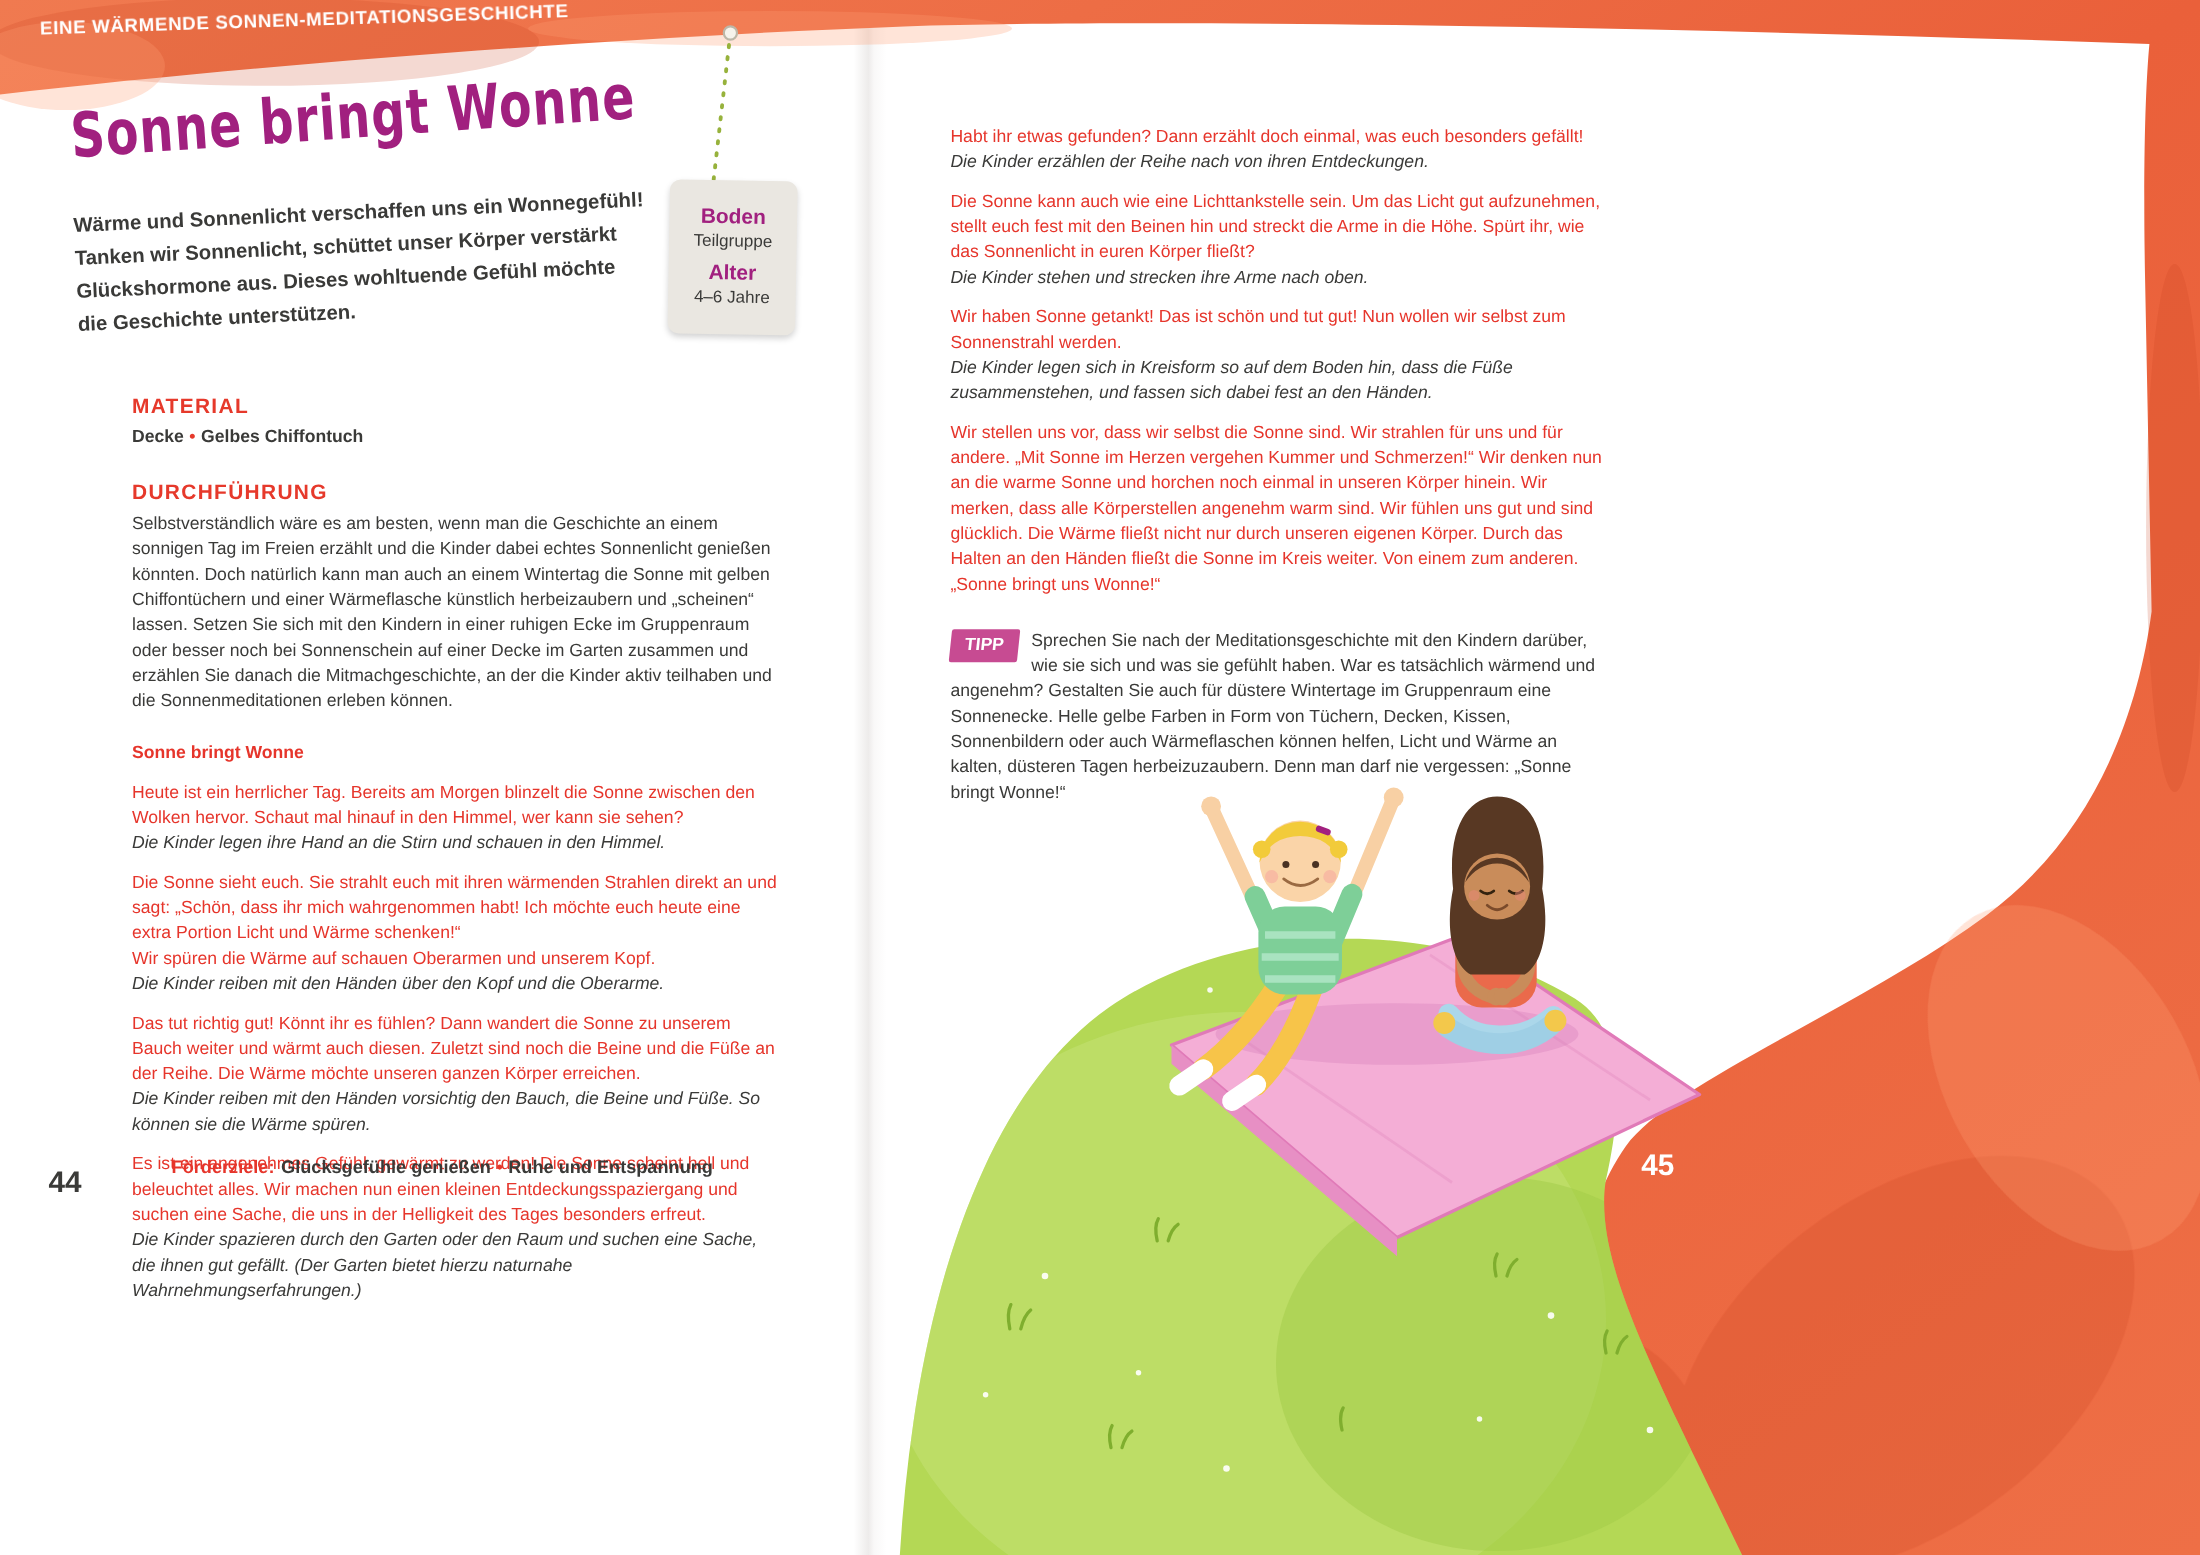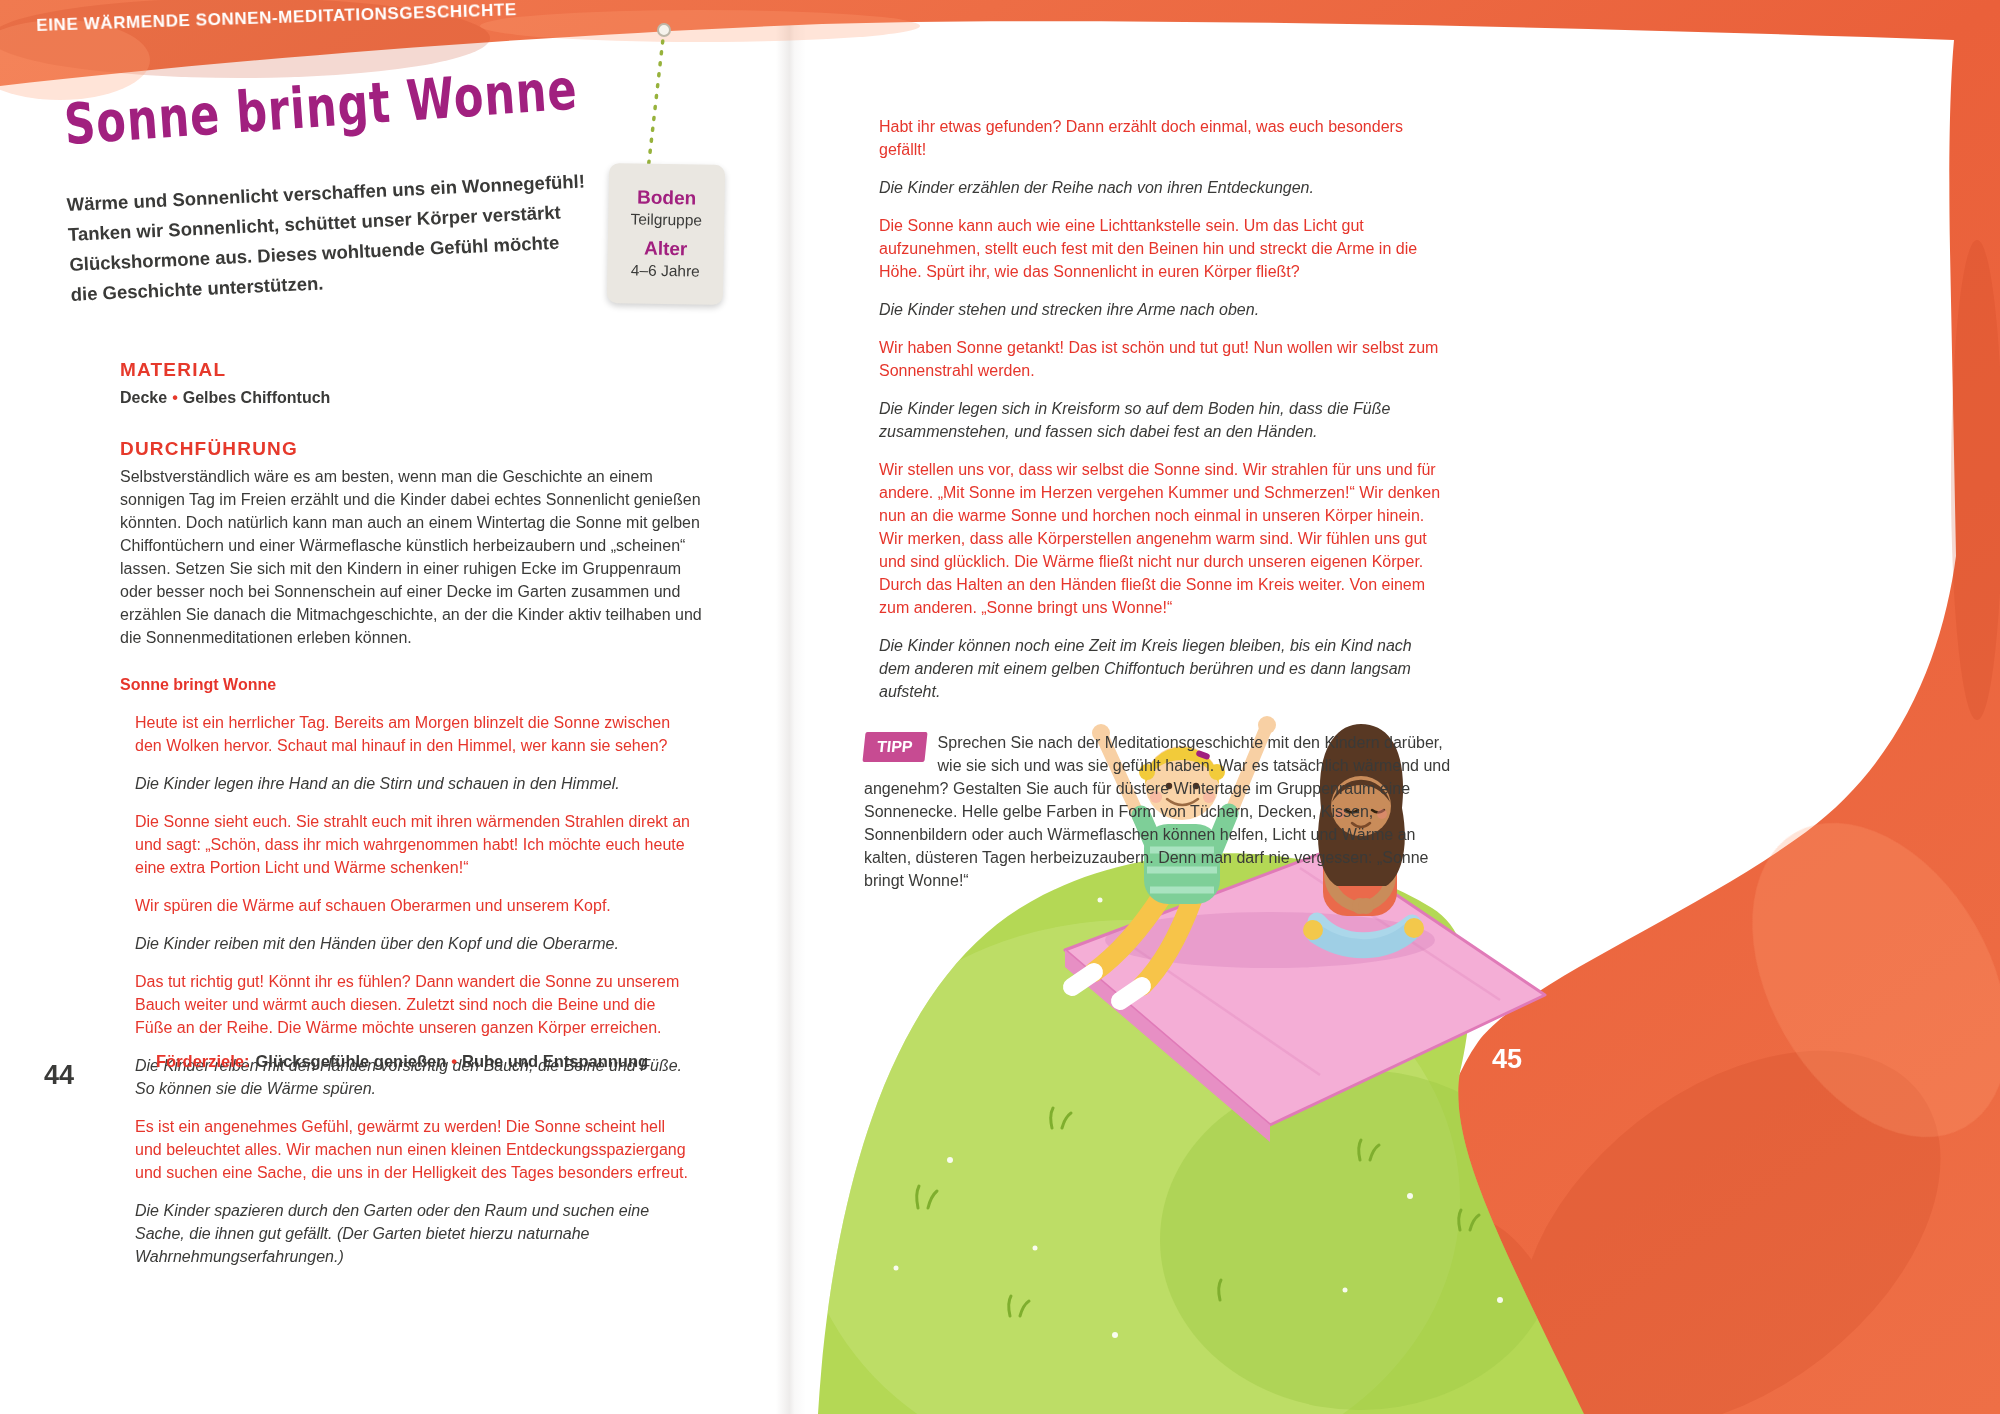--- a/index.html
+++ b/index.html
@@ -24,21 +24,21 @@
   .info-tag .val:last-child{margin-bottom:0;}
   .col{position:absolute;font-size:16px;line-height:23px;z-index:3;}
   .col-left{left:120px;top:358px;width:590px;}
   .col-right{left:864px;top:100px;width:594px;z-index:6;}
   h3.sec{color:#e6392b;font-size:19px;font-weight:800;letter-spacing:1.2px;margin:0 0 5px 0;}
   .mat-line{font-weight:bold;margin:0 0 28px 0;}
   .bullet{color:#e6392b;font-weight:bold;padding:0 5px;}
   .proc{margin:4px 0 0 0;}
   .storyhead{color:#e6352b;font-weight:bold;margin:24px 0 0 0;}
   .group{margin-top:13px;}
-  .group p{margin:15px;}
+  .group p{margin:0;}
   .red{color:#e6352b;}
   .ital{font-style:italic;color:#3a3a38;}
   .tip{margin-top:28px;}
   .tip-badge{float:left;background:#c74b92;color:#fff;font-weight:800;font-size:16px;
              padding:3px 13px 4px 13px;margin:1px 12px 2px 0;transform:skewX(-6deg);border-radius:2px;}
   .tip-text{margin:0;}
   .folio{position:absolute;font-size:27px;font-weight:800;z-index:6;}
   .folio-44{left:44px;top:1042px;color:#3a3a38;margin-top:18px;}
   .folio-45{left:1492px;top:1044px;color:#ffffff;}
   .footer{position:absolute;left:120px;top:1052px;font-size:16.5px;font-weight:bold;z-index:3;}
@@ -135,21 +135,20 @@
         <div class="group">
           <p class="red">Die Sonne kann auch wie eine Lichttankstelle sein. Um das Licht gut aufzunehmen, stellt euch fest mit den Beinen hin und streckt die Arme in die Höhe. Spürt ihr, wie das Sonnenlicht in euren Körper fließt?</p>
           <p class="ital">Die Kinder stehen und strecken ihre Arme nach oben.</p>
         </div>
         <div class="group">
           <p class="red">Wir haben Sonne getankt! Das ist schön und tut gut! Nun wollen wir selbst zum Sonnenstrahl werden.</p>
           <p class="ital">Die Kinder legen sich in Kreisform so auf dem Boden hin, dass die Füße zusammenstehen, und fassen sich dabei fest an den Händen.</p>
         </div>
         <div class="group">
           <p class="red">Wir stellen uns vor, dass wir selbst die Sonne sind. Wir strahlen für uns und für andere. „Mit Sonne im Herzen vergehen Kummer und Schmerzen!“ Wir denken nun an die warme Sonne und horchen noch einmal in unseren Körper hinein. Wir merken, dass alle Körperstellen angenehm warm sind. Wir fühlen uns gut und sind glücklich. Die Wärme fließt nicht nur durch unseren eigenen Körper. Durch das Halten an den Händen fließt die Sonne im Kreis weiter. Von einem zum anderen. „Sonne bringt uns Wonne!“</p>
-          <p class="ital">Die Kinder können noch eine Zeit im Kreis liegen bleiben, bis ein Kind nach dem anderen mit einem gelben Chiffontuch berühren und es dann langsam aufsteht.</p>
         </div>
       </div>
     <div class="tip">
       <span class="tip-badge">TIPP</span>
       <p class="tip-text">Sprechen Sie nach der Meditationsgeschichte mit den Kindern darüber, wie sie sich und was sie gefühlt haben. War es tatsächlich wärmend und angenehm? Gestalten Sie auch für düstere Wintertage im Gruppenraum eine Sonnenecke. Helle gelbe Farben in Form von Tüchern, Decken, Kissen, Sonnenbildern oder auch Wärmeflaschen können helfen, Licht und Wärme an kalten, düsteren Tagen herbeizuzaubern. Denn man darf nie vergessen: „Sonne bringt Wonne!“</p>
     </div>
   </div>
 
   <svg class="illu" viewBox="0 0 800 814">
     <defs>

